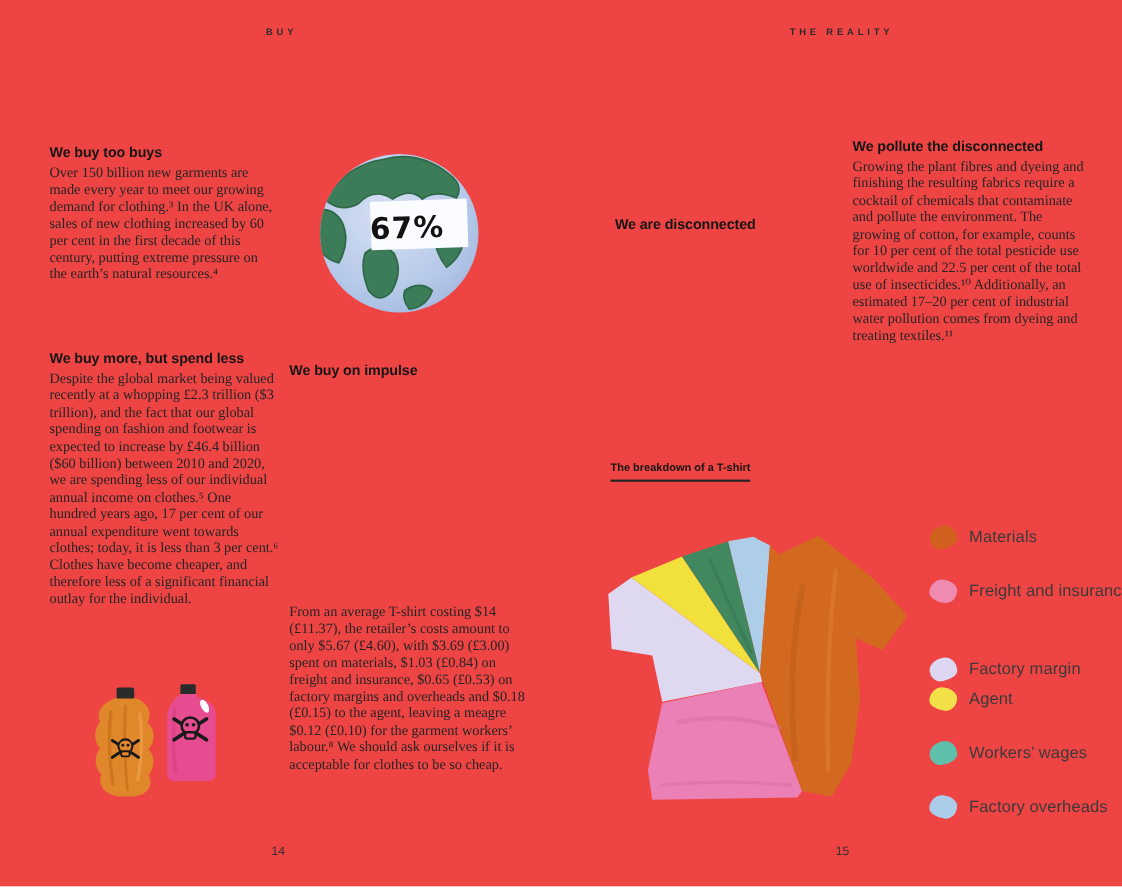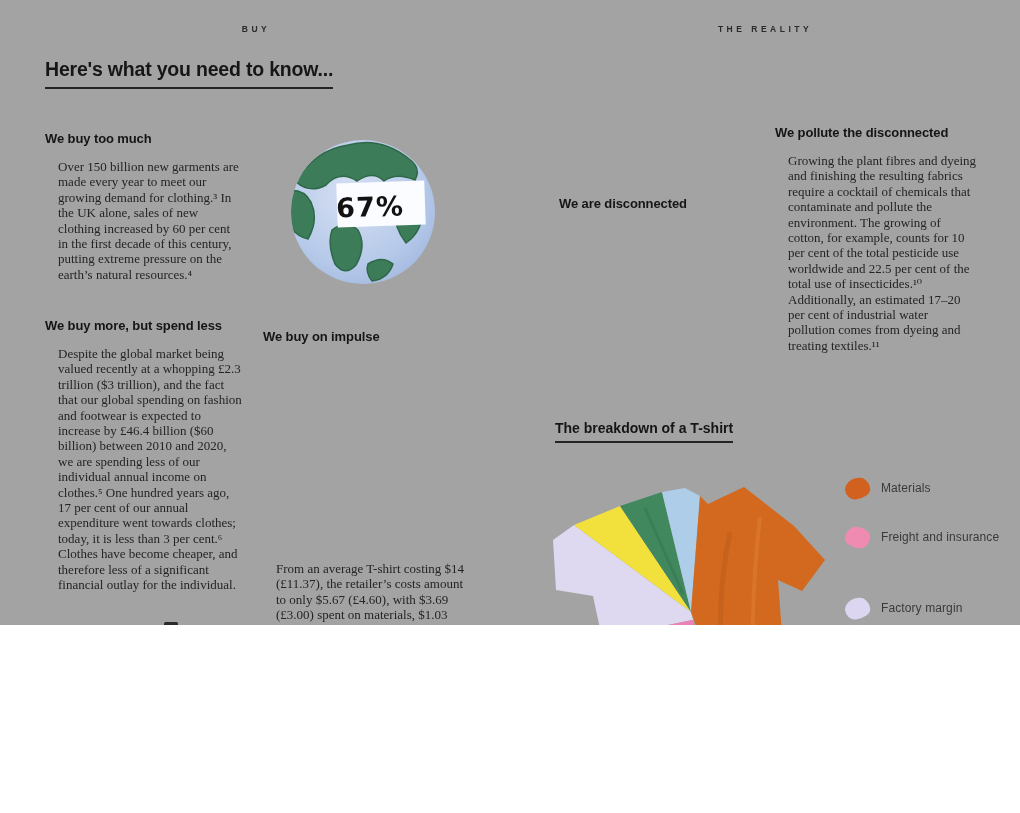--- a/index.html
+++ b/index.html
@@ -1,69 +1,68 @@
 <!DOCTYPE html>
 <html><head>
 <meta charset="utf-8">
 <style>
   html,body{margin:0;padding:0;background:#ffffff;}
   .spread{
-    position:relative;width:1020px;height:625px;background:#a3a3a3;overflow:hidden;
+    position:relative;width:1020px;height:806px;background:#ef4444;overflow:hidden;
     font-family:"Liberation Sans",sans-serif;color:#1c1c1c;
   }
   .runhead{
     position:absolute;font-size:8.5px;font-weight:bold;letter-spacing:3.5px;
     color:#2b2b2b;text-align:center;width:140px;
   }
   .title{
     position:absolute;left:45px;top:58px;margin:0;
     font-size:19.5px;font-weight:bold;letter-spacing:-0.2px;color:#161616;
     border-bottom:2px solid #242424;padding-bottom:6px;display:inline-block;
   }
   .sec{position:absolute;}
   .sec h3{
     margin:0 0 3px 0;font-size:13px;font-weight:bold;letter-spacing:-0.1px;color:#151515;
   }
   .sec p{
-    margin:13px;font-family:"Liberation Serif","DejaVu Serif",serif;
+    margin:0;font-family:"Liberation Serif","DejaVu Serif",serif;
     font-size:13px;line-height:15.4px;color:#242424;
   }
   .breakdown-title{
     position:absolute;left:555px;top:420px;margin:0;
-    font-size:14px;font-weight:bold;color:#151515;
+    font-size:10px;font-weight:bold;color:#151515;
     border-bottom:2px solid #242424;padding-bottom:5px;display:inline-block;
   }
   .pagenum{
     position:absolute;top:768px;width:26px;text-align:center;
     font-size:11px;color:#2e2e2e;
   }
   .legend-row{
     position:absolute;left:845px;display:flex;align-items:center;gap:11px;height:24px;
   }
-  .legend-label{font-size:12px;color:#3a3a3a;letter-spacing:0.1px;white-space:nowrap;}
+  .legend-label{font-size:15px;color:#3a3a3a;letter-spacing:0.1px;white-space:nowrap;}
   .blob{
     width:25px;height:21px;flex:0 0 auto;
     border-radius:58% 42% 62% 38% / 55% 58% 42% 50%;
     transform:rotate(-8deg);
   }
   .legend-row:nth-of-type(even) .blob{border-radius:45% 55% 40% 60% / 60% 45% 55% 42%;transform:rotate(6deg);}
   svg{position:absolute;display:block;}
 </style>
 </head>
 <body>
 
 <div class="spread">
 
   <div class="runhead" style="left:186px;top:24px;">BUY</div>
   <div class="runhead" style="left:695px;top:24px;">THE REALITY</div>
 
-  <h1 class="title">Here's what you need to know...</h1>
 
   <div class="sec" style="left:45px;top:131px;width:208px;">
-    <h3>We buy too much</h3>
+    <h3>We buy too buys</h3>
     <p>Over 150 billion new garments are made every year to meet our growing demand for clothing.³ In the UK alone, sales of new clothing increased by 60 per cent in the first decade of this century, putting extreme pressure on the earth’s natural resources.⁴</p>
   </div>
 
   <div class="sec" style="left:45px;top:318px;width:210px;">
     <h3>We buy more, but spend less</h3>
     <p>Despite the global market being valued recently at a whopping £2.3 trillion ($3 trillion), and the fact that our global spending on fashion and footwear is expected to increase by £46.4 billion ($60 billion) between 2010 and 2020, we are spending less of our individual annual income on clothes.⁵ One hundred years ago, 17 per cent of our annual expenditure went towards clothes; today, it is less than 3 per cent.⁶ Clothes have become cheaper, and therefore less of a significant financial outlay for the individual.</p>
   </div>
 
   <div class="sec" style="left:263px;top:329px;width:220px;">
     <h3>We buy on impulse</h3>

